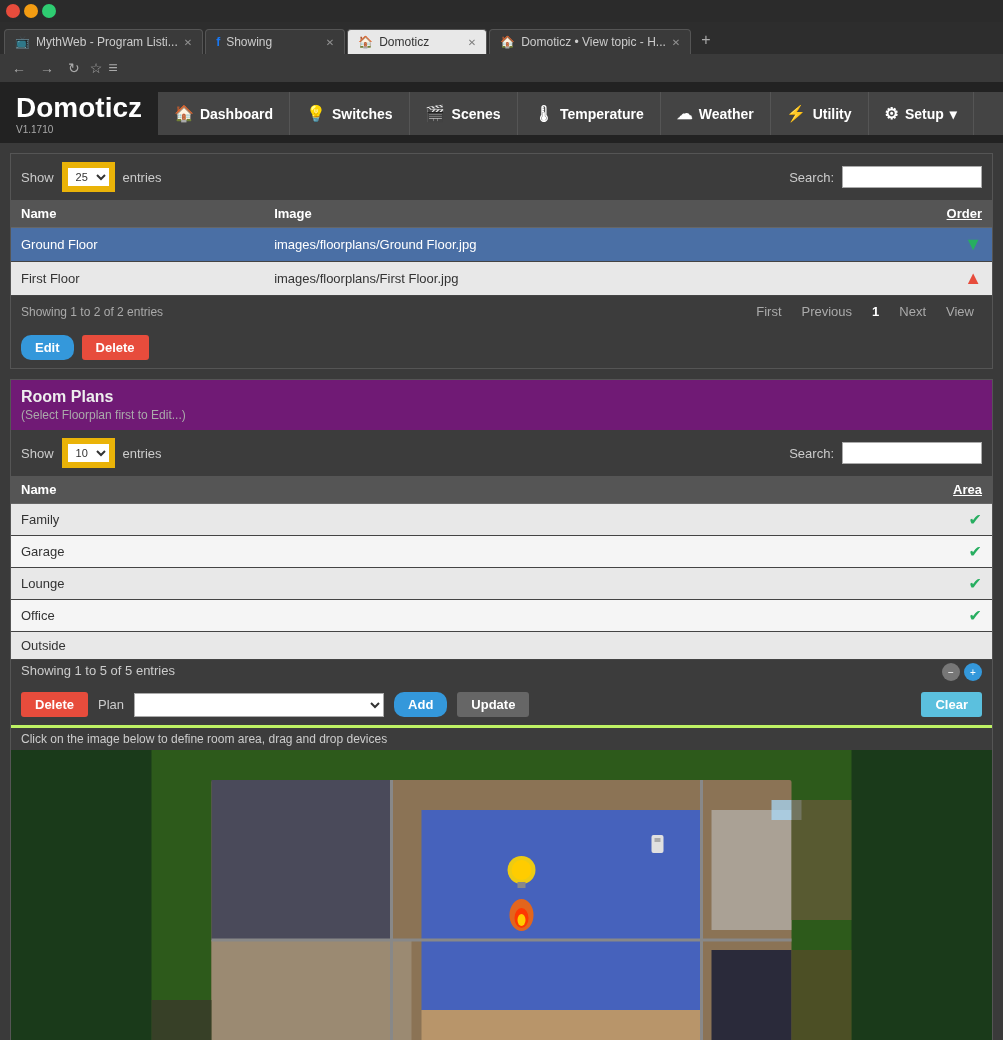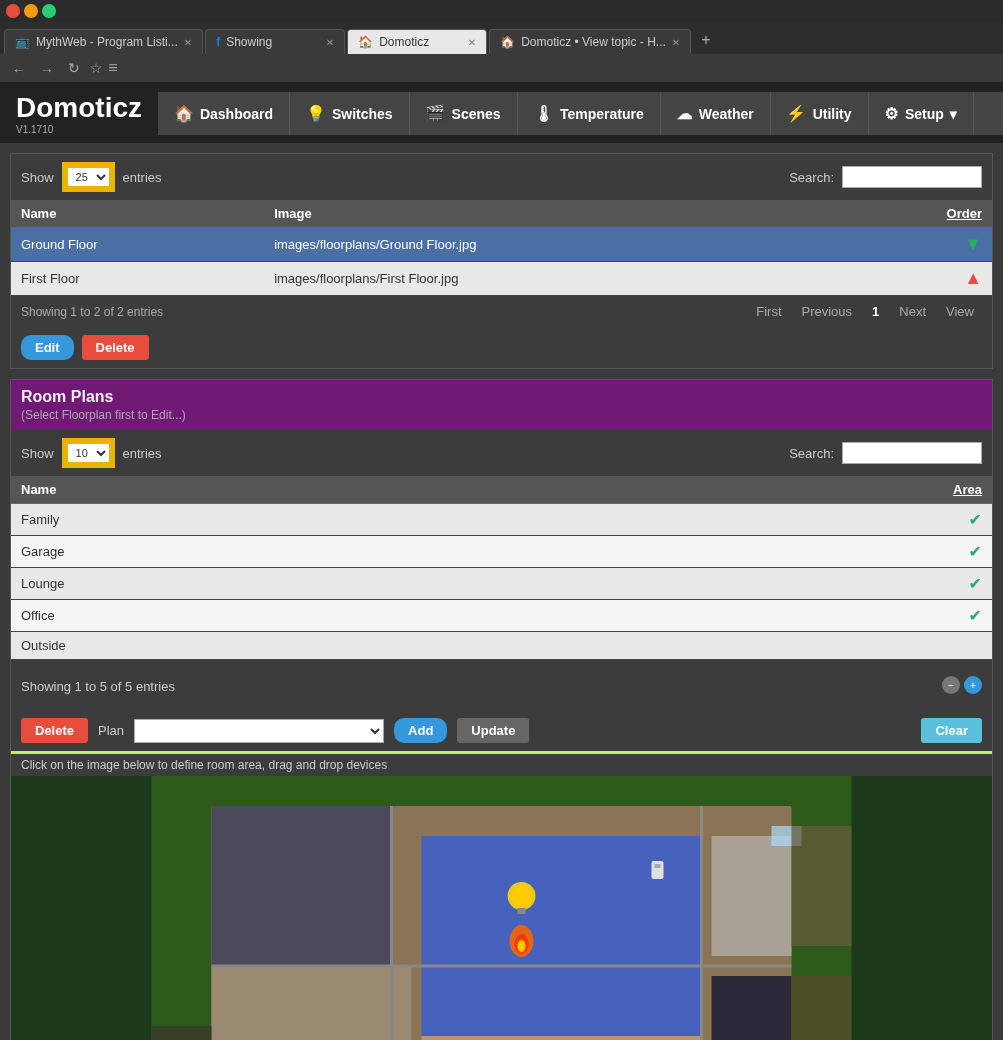--- a/index.html
+++ b/index.html
@@ -78,21 +78,21 @@
     .btn-gray { background: #666; color: #fff; }
     .btn-lightblue { background: #5bc0de; color: #fff; }
 
     .action-bar { padding: 8px 10px; background: #3c3c3c; display: flex; gap: 8px; }
 
     
     .section-title { font-size: 16px; font-weight: bold; color: #eee; padding: 8px 10px 2px; }
     .section-subtitle { font-size: 12px; color: #aaa; padding: 0 10px 8px; }
 
     
-    .room-footer { display: flex; align-items: flex-end; padding: 16px 10px; background: #3c3c3c; }
+    .room-footer { display: flex; align-items: flex-start; padding: 3px 10px; background: #3c3c3c; }
     .room-footer-icons { margin-left: auto; display: flex; gap: 4px; }
     .circle-btn { width: 18px; height: 18px; border-radius: 50%; border: none; cursor: pointer; font-size: 10px; display: flex; align-items: center; justify-content: center; }
     .circle-gray { background: #777; color: #fff; }
     .circle-blue { background: #3498db; color: #fff; }
 
     .bottom-controls { padding: 8px 10px; background: #3c3c3c; display: flex; align-items: center; gap: 10px; }
     .plan-label { color: #ccc; font-size: 13px; }
     .plan-select { padding: 3px 20px 3px 6px; background: #fff; color: #333; border: 1px solid #aaa; font-size: 12px; width: 250px; }
     .instruction-text { font-size: 12px; color: #ccc; padding: 4px 10px; background: #3c3c3c; border-top: 3px solid #bef264; }
 

